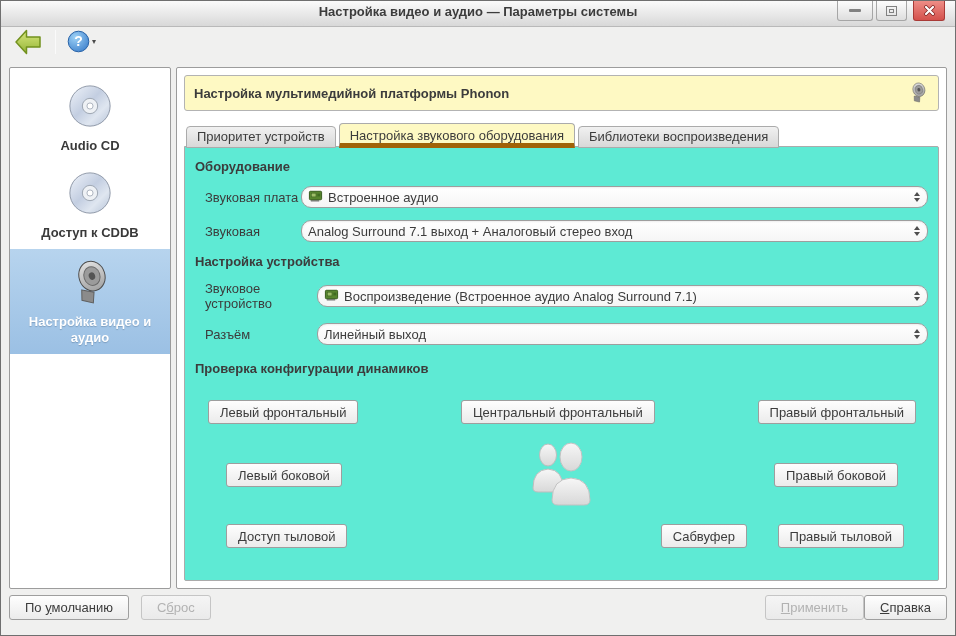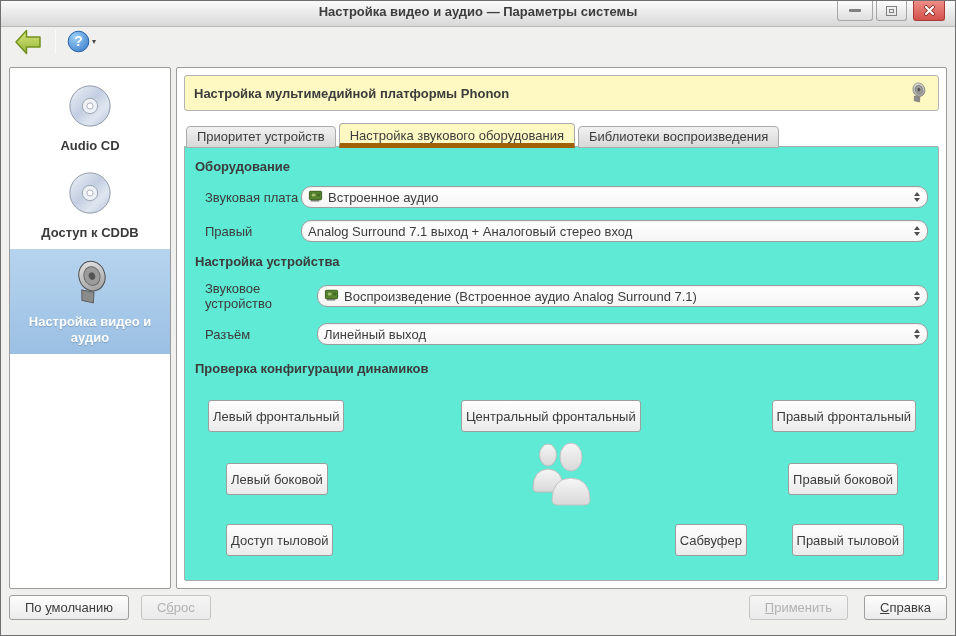--- a/index.html
+++ b/index.html
@@ -66,29 +66,29 @@
   .frow.g2 .lbl { width:112px; }
   .combo { flex:1; height:22px; border:1px solid #9e9e9e; border-radius:10px;
     background:linear-gradient(#ffffff,#f5f5f5); display:flex; align-items:center;
     padding:0 5px 0 6px; gap:5px; box-shadow:inset 0 1px 2px rgba(0,0,0,0.07); cursor:pointer; }
   .combo .val { flex:1; white-space:nowrap; overflow:hidden; }
   .spin { display:flex; flex-direction:column; align-items:center; gap:2px; padding:0 2px; }
   .tri-up { width:0; height:0; border-left:3px solid transparent; border-right:3px solid transparent; border-bottom:4px solid #4e4e4e; }
   .tri-dn { width:0; height:0; border-left:3px solid transparent; border-right:3px solid transparent; border-top:4px solid #4e4e4e; }
 
   .speaker-area { position:relative; height:160px; margin-top:4px; }
-  .btn { display:inline-flex; align-items:center; justify-content:center; height:32px;
-    padding:0 4px; border:1px solid #9e9e9e; border-radius:3px; color:#3c3c3c;
+  .btn { display:inline-flex; align-items:center; justify-content:center; height:24px;
+    padding:0 11px; border:1px solid #9e9e9e; border-radius:3px; color:#3c3c3c;
     background:linear-gradient(#fefefe,#ebebeb); cursor:pointer; white-space:nowrap; }
   .spk { position:absolute; }
 
   
   .footer { position:absolute; left:8px; right:8px; bottom:15px; height:25px; display:flex; }
   .fleft { display:flex; gap:12px; }
-  .fright { margin-left:auto; display:flex; gap:16px; }
+  .fright { margin-left:auto; display:flex; gap:0; }
   .fbtn { height:25px; padding:0 15px; }
   .btn.disabled { color:#b2b2b2; border-color:#c5c5c5; background:linear-gradient(#f5f5f5,#eaeaea); cursor:default; }
   .mn { text-decoration:underline; }
 </style>
 </head>
 <body>
 
 <svg width="0" height="0" style="position:absolute" aria-hidden="true">
   <defs>
     <linearGradient id="cdg" x1="0" y1="0" x2="1" y2="1">
@@ -230,21 +230,21 @@
           </span>
           <span class="val">Встроенное аудио</span>
           <span class="spin">
             <span class="tri-up"></span>
               <span class="tri-dn"></span>
           </span>
         </div>
       </div>
 
       <div class="frow">
-        <span class="lbl">Правый</span>
+        <span class="lbl">Звуковая</span>
         <div class="combo">
           <span class="val">Analog Surround 7.1 выход + Аналоговый стерео вход</span>
           <span class="spin">
             <span class="tri-up"></span>
               <span class="tri-dn"></span>
           </span>
         </div>
       </div>
 
       <div class="section-title mt1">Настройка устройства</div>

